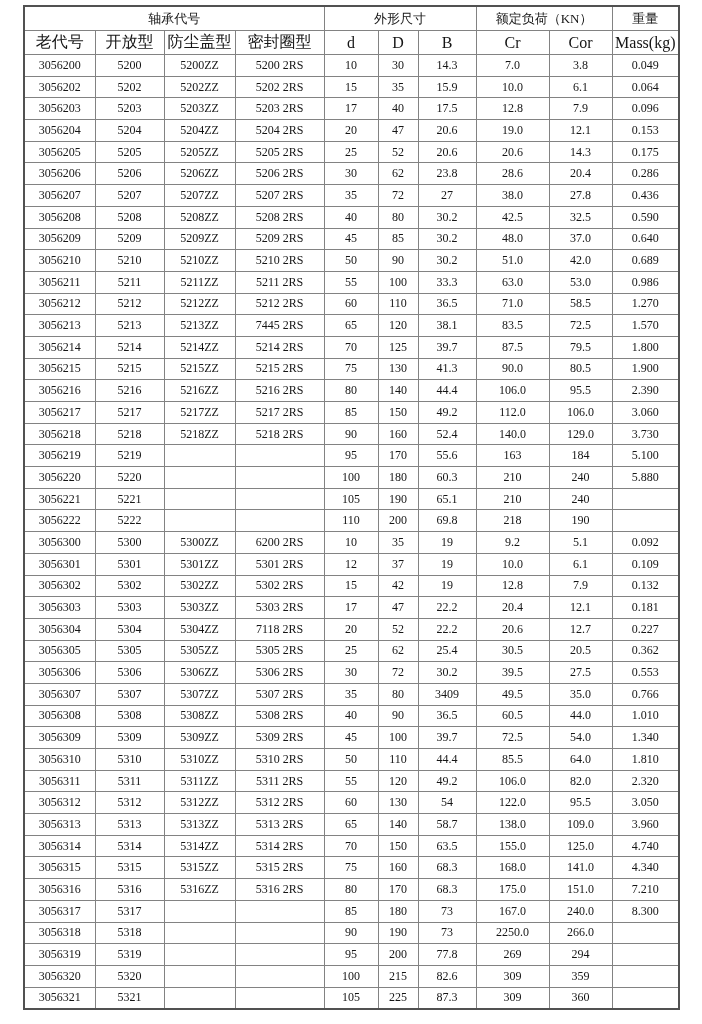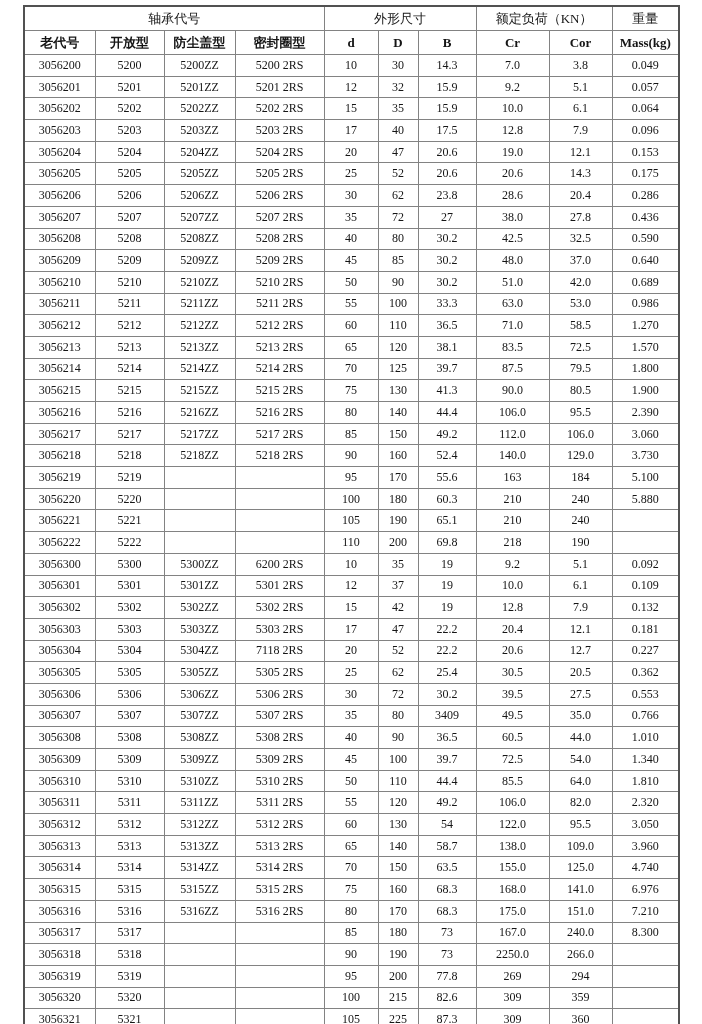--- a/index.html
+++ b/index.html
@@ -32,22 +32,21 @@
     font-weight: normal;
     white-space: nowrap;
     overflow: hidden;
   }
   thead tr.group-row th {
     height: 23px;
     font-size: 13px;
   }
   thead tr.col-row th {
     height: 23px;
-    font-size: 13px;
-    font-weight: bold;
+    font-size: 16px;
   }
   tbody td {
     height: 20.7px;
     font-size: 12px;
   }
   .watermark {
     position: absolute;
     left: 427px; top: 977px;
     font-family: "Liberation Sans", "DejaVu Sans", sans-serif;
     font-size: 30px;
@@ -103,32 +102,20 @@
           <td>5200ZZ</td>
           <td>5200 2RS</td>
           <td>10</td>
           <td>30</td>
           <td>14.3</td>
           <td>7.0</td>
           <td>3.8</td>
           <td>0.049</td>
         </tr>
         <tr>
-          <td>3056201</td>
-          <td>5201</td>
-          <td>5201ZZ</td>
-          <td>5201 2RS</td>
-          <td>12</td>
-          <td>32</td>
-          <td>15.9</td>
-          <td>9.2</td>
-          <td>5.1</td>
-          <td>0.057</td>
-        </tr>
-        <tr>
           <td>3056202</td>
           <td>5202</td>
           <td>5202ZZ</td>
           <td>5202 2RS</td>
           <td>15</td>
           <td>35</td>
           <td>15.9</td>
           <td>10.0</td>
           <td>6.1</td>
           <td>0.064</td>
@@ -250,21 +237,21 @@
           <td>110</td>
           <td>36.5</td>
           <td>71.0</td>
           <td>58.5</td>
           <td>1.270</td>
         </tr>
         <tr>
           <td>3056213</td>
           <td>5213</td>
           <td>5213ZZ</td>
-          <td>5213 2RS</td>
+          <td>7445 2RS</td>
           <td>65</td>
           <td>120</td>
           <td>38.1</td>
           <td>83.5</td>
           <td>72.5</td>
           <td>1.570</td>
         </tr>
         <tr>
           <td>3056214</td>
           <td>5214</td>
@@ -556,21 +543,21 @@
         <tr>
           <td>3056315</td>
           <td>5315</td>
           <td>5315ZZ</td>
           <td>5315 2RS</td>
           <td>75</td>
           <td>160</td>
           <td>68.3</td>
           <td>168.0</td>
           <td>141.0</td>
-          <td>6.976</td>
+          <td>4.340</td>
         </tr>
         <tr>
           <td>3056316</td>
           <td>5316</td>
           <td>5316ZZ</td>
           <td>5316 2RS</td>
           <td>80</td>
           <td>170</td>
           <td>68.3</td>
           <td>175.0</td>

